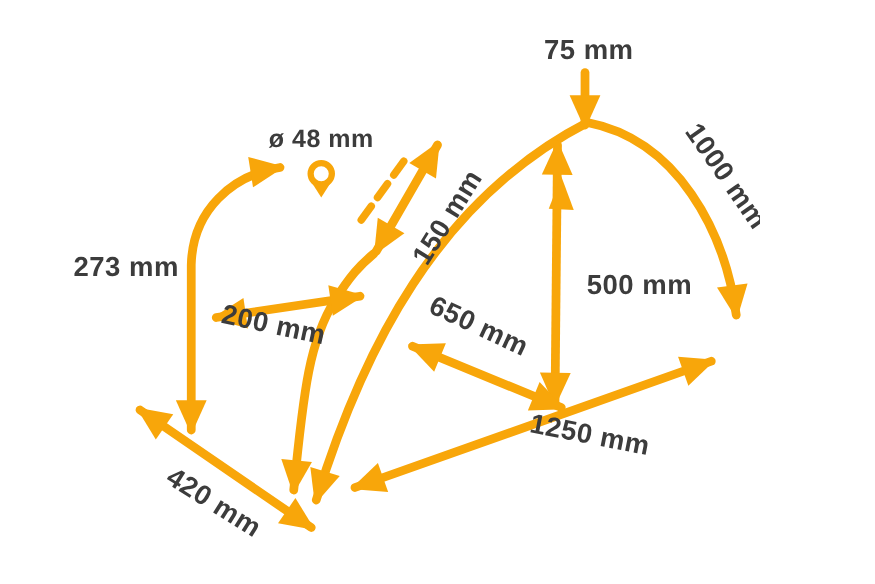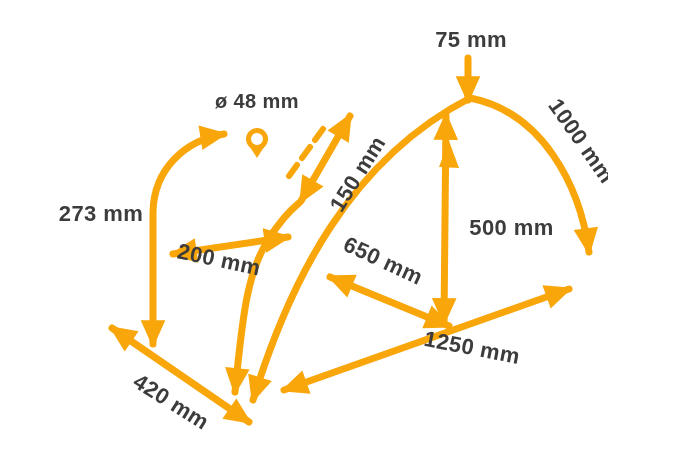--- a/index.html
+++ b/index.html
@@ -67,21 +67,21 @@
       <path d="M 284 390 L 569 289" marker-start="url(#ah)" marker-end="url(#ah)"></path>
 
       <path d="M 112 328 L 249 422" marker-start="url(#ah)" marker-end="url(#ah)"></path>
     </g>
   </svg>
 
   <div class="lbl" style="left:471px;top:40px;">75 mm</div>
 
   <div class="lbl" style="left:581px;top:141px;--r:55deg;">1000 mm</div>
 
-  <div class="lbl small" style="left:257px;top:101px;">ø 48 mm</div>
+  <div class="lbl small" style="left:257px;top:112px;">ø 48 mm</div>
 
   <div class="lbl" style="left:101px;top:214px;">273 mm</div>
 
   <div class="lbl" style="left:219px;top:260px;--r:12deg;">200 mm</div>
 
   <div class="lbl" style="left:358px;top:174px;--r:-58deg;">150 mm</div>
 
   <div class="lbl" style="left:383px;top:261px;--r:25deg;">650 mm</div>
 
   <div class="lbl" style="left:491px;top:228px;padding-left:41px;">500 mm</div>

